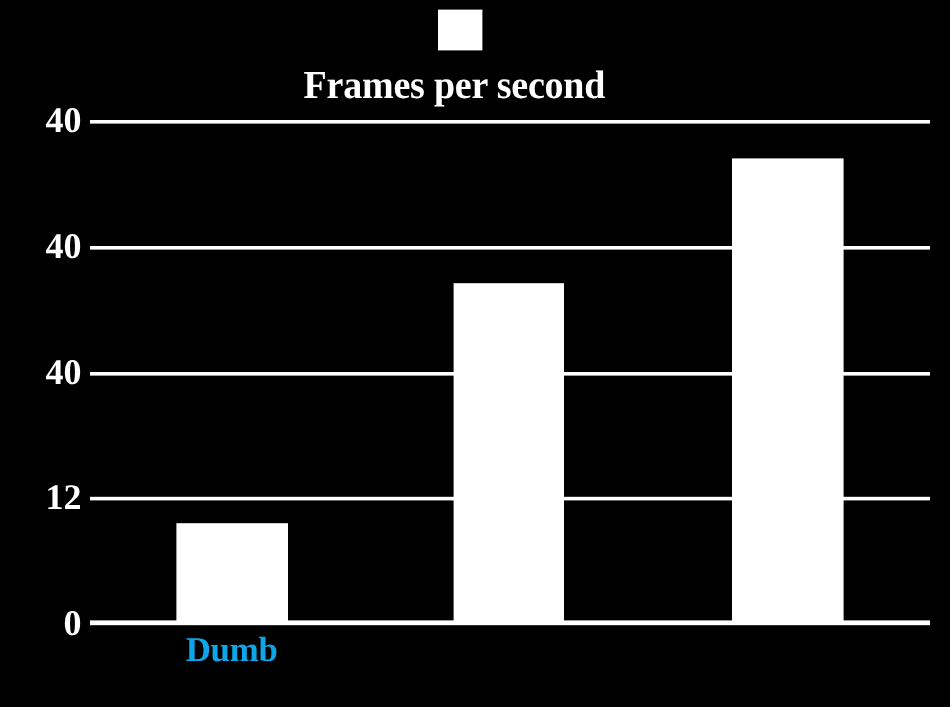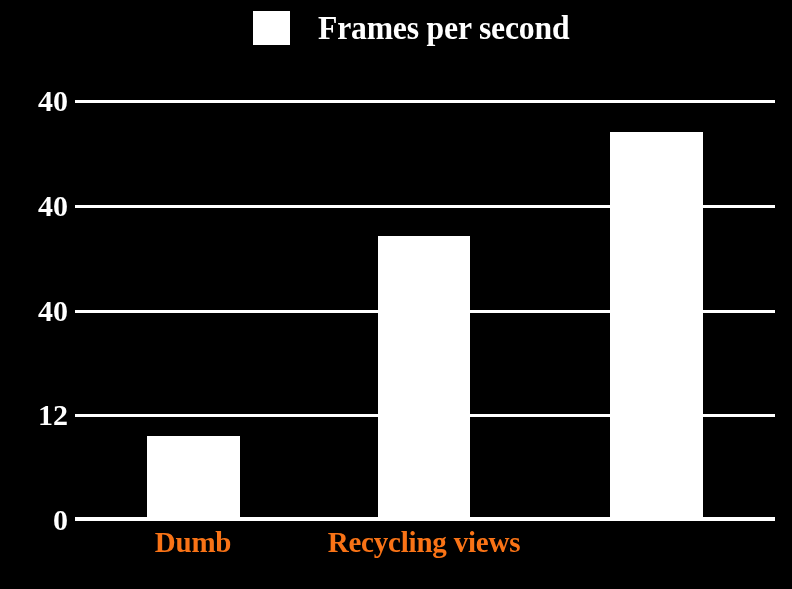--- a/index.html
+++ b/index.html
@@ -23,21 +23,22 @@
   }
 
   
   #legend {
     position: absolute;
     left: 253px;
     top: 8px;
     height: 40px;
     display: flex;
     align-items: center;
-    gap: 28px;
+    gap: 14px;
+    flex-direction: column;
   }
   #legend-swatch {
     width: 37px;
     height: 34px;
     background: #ffffff;
     flex: 0 0 auto;
   }
   #legend-label {
     font-size: 33px;
     font-weight: bold;
@@ -104,21 +105,21 @@
     width: 700px;
     height: 50px;
   }
   .x-tick-label {
     position: absolute;
     top: 0;
     text-align: right;
     font-size: 29px;
     font-weight: bold;
     line-height: 1;
-    color: #f97316;
+    color: #0ea5e9;
     white-space: nowrap;
     transform: translateX(-50%);
     letter-spacing: -0.2px;
   }
 </style>
 </head>
 <body>
 
 <div id="chart-root">
 
@@ -142,16 +143,15 @@
     <div class="gridline" style="top:314px;"></div>
     <div class="gridline baseline" style="top:417px;"></div>
 
     <div class="bar" style="left:72px;  width:93px; height:84px;"></div>
     <div class="bar" style="left:303px; width:92px; height:284px;"></div>
     <div class="bar" style="left:535px; width:93px; height:388px;"></div>
   </div>
 
   <div id="x-axis-labels">
     <div class="x-tick-label" style="left:118px;">Dumb</div>
-    <div class="x-tick-label" style="left:349px;">Recycling views</div>
   </div>
 
 </div>
 
 </body></html>

